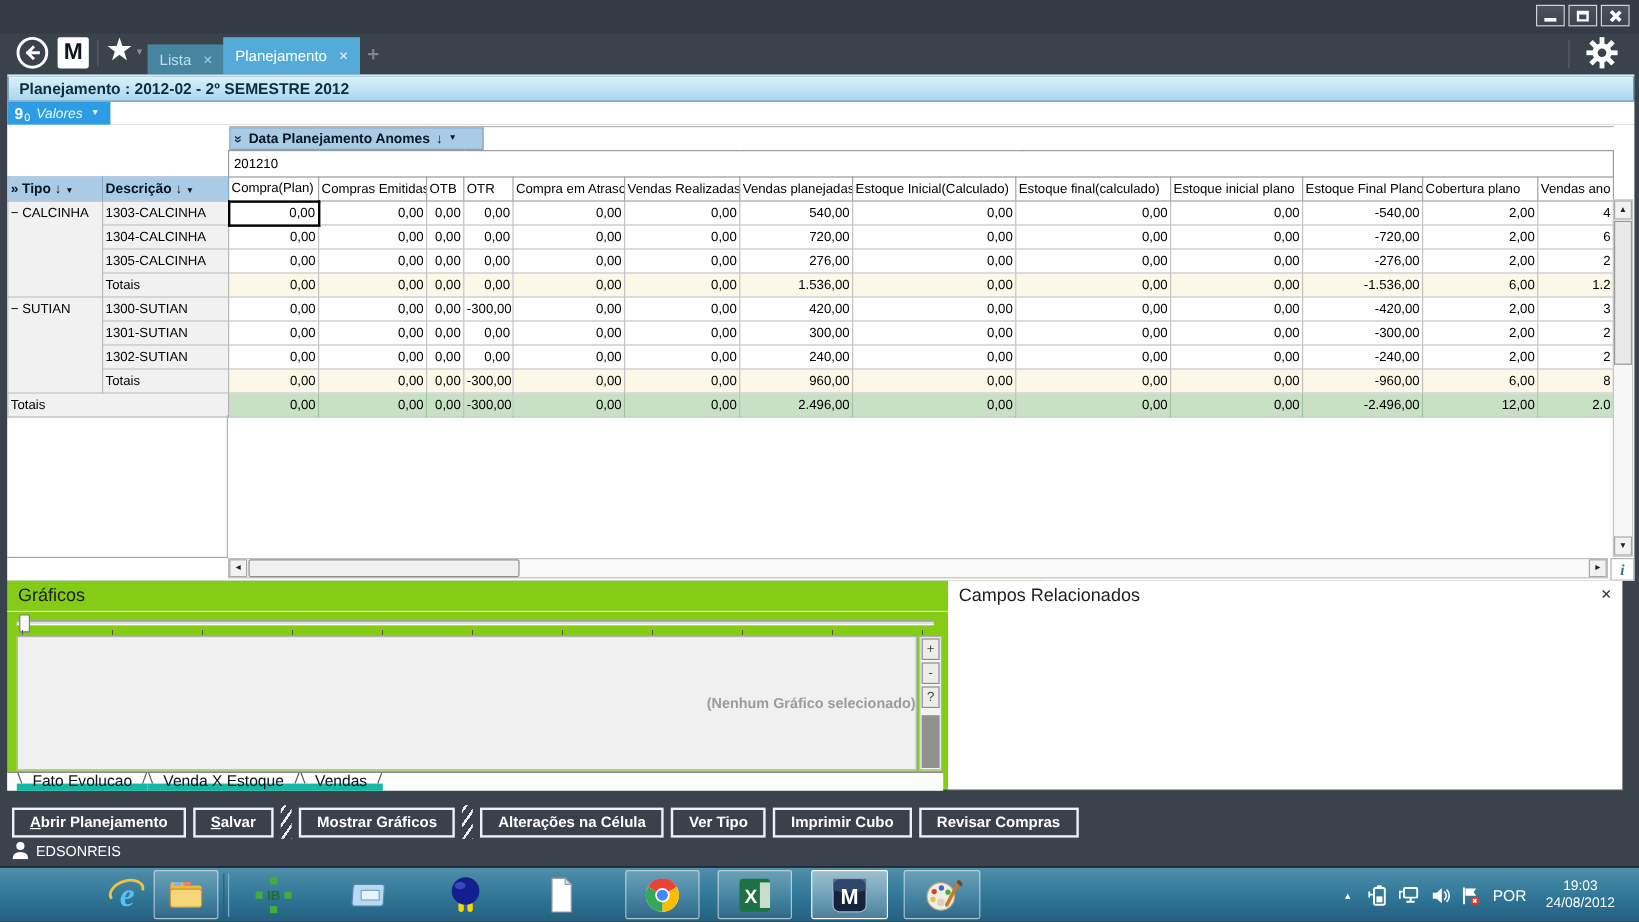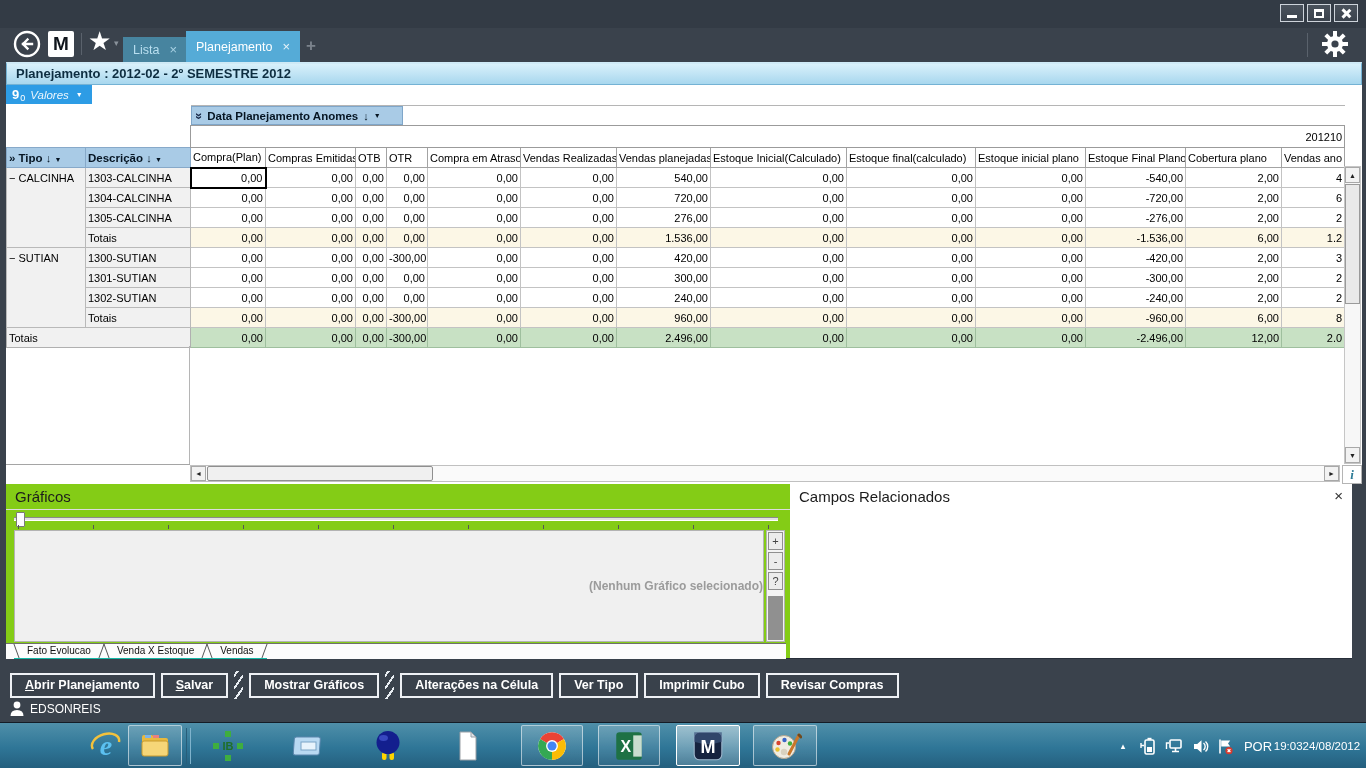--- a/index.html
+++ b/index.html
@@ -48,21 +48,21 @@
   #pivot-table td,#pivot-table th{height:20px;padding:0 2px;white-space:nowrap;overflow:hidden;vertical-align:middle}
   .corner,.grp-td{border:0;background:#fff}
   tr.r-grp td{height:19px;border-top:1px solid #b5b5b5}
   .corner{border-top:0 !important}
   .grp-td{padding:0 !important}
   .grp-box{width:212px;height:19px;background:#a9cbe6;border:1px solid #7fa6c9;display:flex;align-items:center;gap:5px;padding:0 4px;font-size:11.5px;color:#061523;cursor:pointer}
   .grp-box b{font-weight:bold}
   .chev{display:inline-block;transform:rotate(90deg);font-weight:bold;font-size:12px;color:#1a2a4a}
   .sort{font-weight:bold;font-size:11px}
   .dd{font-size:7px}
-  .per{border:1px solid #9b9b9b;background:#fff;height:22px !important;text-align:right;padding-left:4px !important;cursor:default}
+  .per{border:1px solid #9b9b9b;background:#fff;height:22px !important;text-align:left;padding-left:4px !important;cursor:default}
   .rowdim{background:#a9cbe6;border:1px solid #87a9c9;font-weight:bold;text-align:left;color:#061523;font-size:11.5px;cursor:pointer}
   .rowdim .expand{font-weight:bold;margin-right:3px}
   .colh{background:#fff;border:1px solid #a3a3a3;font-weight:normal;text-align:left;cursor:pointer}
   .tipo{background:#f1f1f1;border:1px solid #b9b9b9;text-align:left;vertical-align:top !important;padding-top:2px !important;line-height:16px}
   .desc{background:#f1f1f1;border:1px solid #b9b9b9;text-align:left}
   .val{background:#fff;border:1px solid #c3c3c3;text-align:right;cursor:cell}
   .val.sub{background:#fcf7e6}
   .r-sub td{border-top:1px solid #b0b0b0}
   .val.grand{background:#c8e1c4;border-color:#9fbf9e}
   .grand-lbl{background:#f1f1f1;border:1px solid #b0b0b0;text-align:left}
@@ -90,21 +90,21 @@
   .panel-x{position:absolute;right:9px;top:3px;font-size:15px;color:#333;cursor:pointer}
   #slider-handle{position:absolute;left:10px;top:28px;width:9px;height:15px;background:#fdfdfd;border:1px solid #7a7a7a;border-radius:1px;cursor:grab}
   #slider-track{position:absolute;left:8px;top:33px;width:764px;height:4px;border-top:1px solid #8a8a8a;border-bottom:1px solid #fff;background:#e2e2e2}
   #slider-ticks{position:absolute;left:12px;top:41px;width:756px;height:4px;background:repeating-linear-gradient(to right,#555 0,#555 1px,transparent 1px,transparent 75px)}
   #chartbox{position:absolute;left:8px;top:46px;width:750px;height:112px;background:#f0f0f0;border:1px solid #b3b3b3;display:flex;align-items:center;justify-content:flex-end}
   #chartbox span{font-weight:bold;font-size:12px;color:#9b9b9b}
   #chart-tools{position:absolute;left:760px;top:46px;width:19px;height:112px;background:#f3f3f3;border:1px solid #b3b3b3}
   .ct-btn{width:15px;height:18px;margin:1px auto 2px;background:#ececec;border:1px solid #8f8f8f;font-size:11px;color:#444;text-align:center;line-height:16px;cursor:pointer}
   #ct-gray{position:absolute;left:1px;bottom:1px;width:15px;height:44px;background:#909090}
   #sheetstrip{position:absolute;left:0;top:159px;width:780px;height:16px;border-top:1px solid #6e6e6e;background:#fcfcfc;display:flex;padding-left:8px}
-  .sheet-tab{position:relative;padding:0 13px;font-size:10px;line-height:14px;color:#111;cursor:pointer;border-bottom:1px solid #14b8a6}
+  .sheet-tab{position:relative;padding:0 13px;font-size:13px;line-height:14px;color:#111;cursor:pointer;border-bottom:6px solid #14b8a6}
   .sheet-tab::before{content:"";position:absolute;left:2px;top:0;bottom:0;width:1px;background:#555;transform:skewX(20deg)}
   .sheet-tab::after{content:"";position:absolute;right:2px;top:0;bottom:0;width:1px;background:#555;transform:skewX(-20deg)}
 
   
   #related{position:absolute;left:790px;top:484px;width:562px;height:175px;background:#fff;border-bottom:1px solid #272f39}
 
   
   #actions{position:absolute;left:10px;top:671px;display:flex;align-items:center;gap:6px}
   .act-btn{height:25px;background:#39414b;border:2px solid #eef1f5;color:#fff;font-family:"Liberation Sans",sans-serif;font-size:12.5px;font-weight:bold;padding:0 13px;cursor:pointer;white-space:nowrap}
   .act-btn u{text-decoration:underline}
@@ -112,21 +112,21 @@
   #status{position:absolute;left:10px;top:701px;display:flex;align-items:center;gap:6px;color:#fff;font-size:12px}
 
   
   #taskbar{position:absolute;left:0;top:722px;width:1366px;height:46px;background:linear-gradient(#4f8fa9,#2f7697 55%,#245f7e);border-top:1px solid #141c26}
   .tb-app{position:absolute;top:2px;height:41px;display:flex;align-items:center;justify-content:center;cursor:pointer;border-radius:2px}
   .tb-app.open{border:1px solid rgba(255,255,255,.55);background:linear-gradient(rgba(255,255,255,.18),rgba(255,255,255,.05))}
   .tb-app.active{background:linear-gradient(rgba(255,255,255,.45),rgba(255,255,255,.18));border-color:#fff}
   .tb-grip{position:absolute;top:5px;width:5px;height:36px;border-left:1px solid #285e7a;border-right:1px solid #7fb3cc}
   .tray{position:absolute;top:0;height:46px;display:flex;align-items:center;justify-content:center;color:#fff;cursor:pointer}
   #tray-lang{font-size:13px}
-  #tray-clock{flex-direction:row;font-size:11.5px;line-height:14px;text-align:center}
+  #tray-clock{flex-direction:column;font-size:11.5px;line-height:14px;text-align:center}
 </style>
 </head>
 <body>
 
 <div id="titlebar">
   <div class="winbtns">
     <div class="wbtn">
         <span class="glyph-min"></span>
       </div>
     <div class="wbtn">

